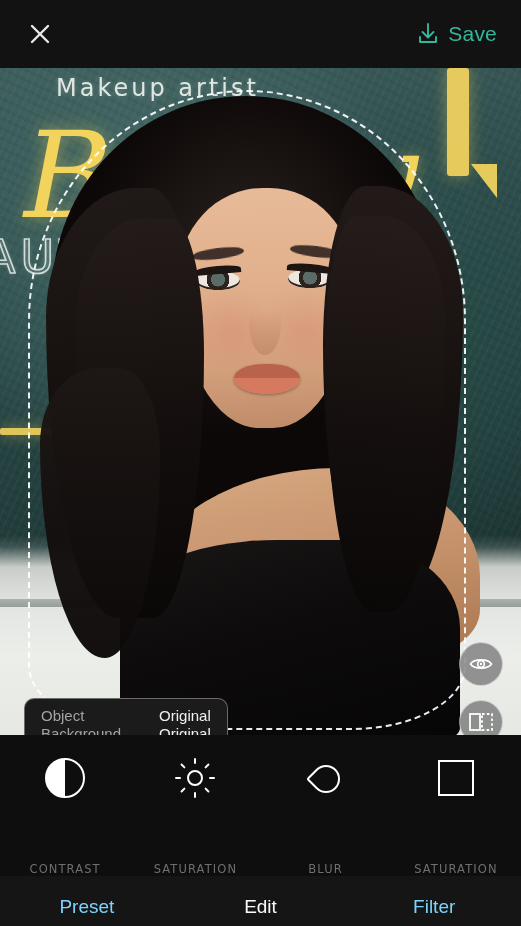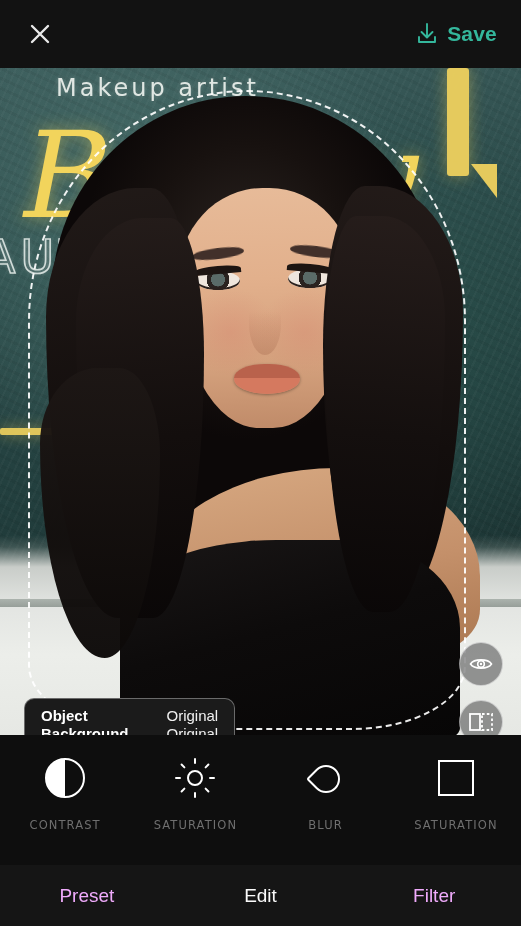--- a/index.html
+++ b/index.html
@@ -25,21 +25,21 @@
     justify-content:space-between;
     padding:0 20px;
   }
   .close-btn {
     width:40px; height:40px;
     display:flex; align-items:center; justify-content:center;
     cursor:pointer;
   }
   .save-btn {
     display:flex; align-items:center; gap:9px;
-    cursor:pointer; padding:4px 4px;font-weight:bold;
+    cursor:pointer; padding:4px 4px;
   }
   .save-label {
     color:#34b79c;
     font-size:21px;
     letter-spacing:.2px;
   }
 
   
   .photo-wrap {
     position:relative;
@@ -224,21 +224,21 @@
     left:24px; top:630px;
     background:#1b1b1b;
     border:1px solid rgba(255,255,255,.35);
     border-radius:10px;
     padding:8px 16px 9px 16px;
     display:grid;
     grid-template-columns:auto auto;
     column-gap:38px;
     row-gap:1px;
   }
-  .info-key { color:#ffffff; font-size:15px; font-weight:bold; }
+  .info-key { color:#a3a3a3; font-size:15px; font-weight:normal; }
   .info-val { color:#f0f0f0; font-size:15px; }
 
   
   .tools {
     flex:1 1 auto;
     background:#0e0e0e;
     display:flex; align-items:flex-start;
     justify-content:space-around;
     padding-top:22px;
   }
@@ -246,20 +246,21 @@
     width:104px;
     display:flex; flex-direction:column;
     align-items:center; gap:19px;
     cursor:pointer;
   }
   .tool-icon { height:42px; display:flex; align-items:center; justify-content:center; }
   .tool-label {
     color:#6f6f6f; font-size:11.5px;
     letter-spacing:1.1px;
     font-family:"DejaVu Sans", sans-serif;
+    margin-top:44px;
   }
   
   .ic-contrast {
     width:40px; height:40px; border-radius:50%;
     border:2px solid #fff;
     background:linear-gradient(90deg,#fff 0 50%, transparent 50% 100%);
   }
   
   .ic-sun { position:relative; width:40px; height:40px; }
   .ic-sun .core {
@@ -284,21 +285,21 @@
   }
 
   
   .tabbar {
     flex:0 0 61px; height:61px;
     background:#151515;
     display:flex; align-items:center;
   }
   .tab {
     flex:1; text-align:center;
-    font-size:19px; color:#f0abfc;
+    font-size:19px; color:#7dd3fc;
     cursor:pointer;
   }
   .tab.active { color:#fafafa; }
 </style>
 </head>
 <body>
 
 <div class="app">
 
   <div class="topbar">

